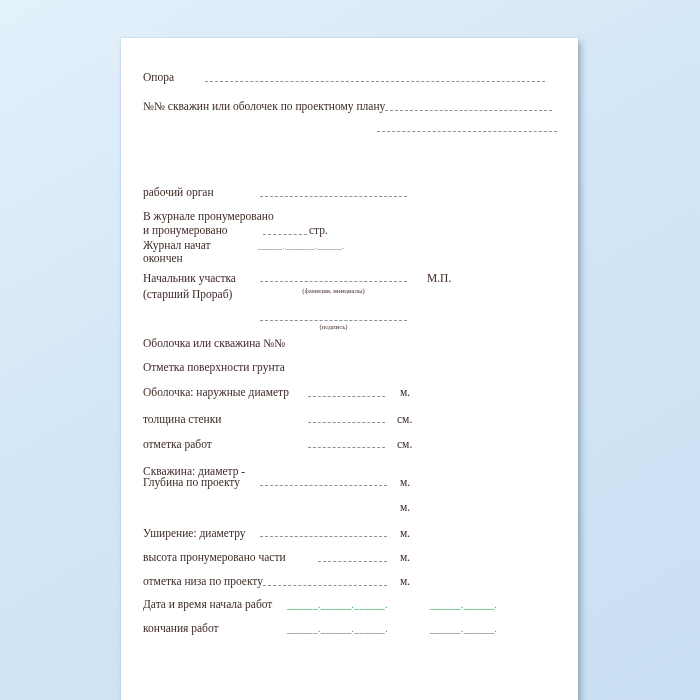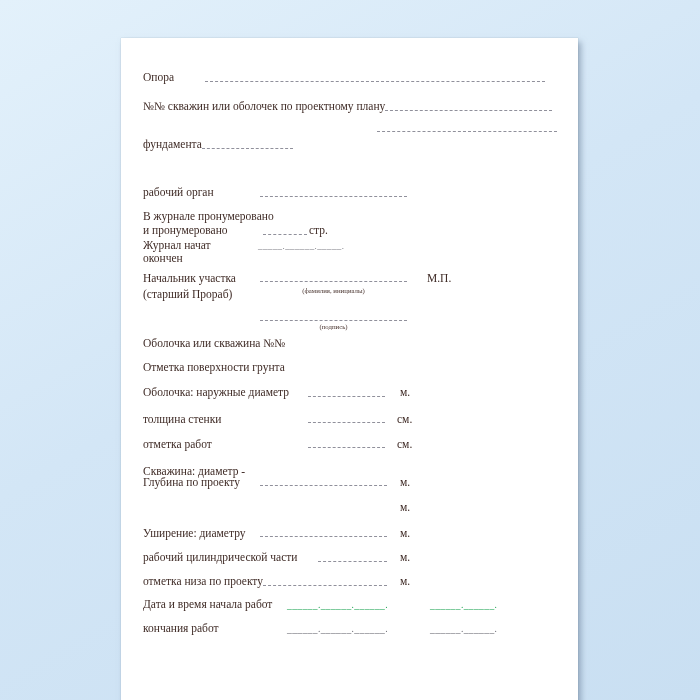--- a/index.html
+++ b/index.html
@@ -40,24 +40,20 @@
     <span class="t" style="left:22px;top:33px">Опора</span>
     <div class="fill" style="left:84px;top:33px;width:340px"></div>
 
     <div class="flexrow" style="left:22px;top:62px;width:409px">
       <span>№№ скважин или оболочек по проектному плану</span>
       <span class="grow"></span>
     </div>
 
     <div class="fill" style="left:256px;top:83px;width:180px"></div>
 
-    <div class="flexrow" style="left:22px;top:100px;width:150px">
-      <span>фундамента</span>
-      <span class="grow"></span>
-    </div>
 
 
     <span class="t" style="left:22px;top:148px">рабочий орган</span>
     <div class="fill" style="left:139px;top:148px;width:147px"></div>
 
     <span class="t" style="left:22px;top:172px">В журнале пронумеровано</span>
     <span class="t" style="left:22px;top:186px">и пронумеровано</span>
     <div class="fill" style="left:142px;top:186px;width:44px"></div>
     <span class="t" style="left:188px;top:186px">стр.</span>
 
@@ -94,21 +90,21 @@
     <span class="t" style="left:22px;top:438px">Глубина по проекту</span>
     <div class="fill" style="left:139px;top:437px;width:127px"></div>
     <span class="t" style="left:279px;top:438px">м.</span>
 
     <span class="t" style="left:279px;top:463px">м.</span>
 
     <span class="t" style="left:22px;top:489px">Уширение: диаметру</span>
     <div class="fill" style="left:139px;top:488px;width:127px"></div>
     <span class="t" style="left:279px;top:489px">м.</span>
 
-    <span class="t" style="left:22px;top:513px">рабочий цилиндрической части</span>
+    <span class="t" style="left:22px;top:513px">высота пронумеровано части</span>
     <div class="fill" style="left:197px;top:513px;width:69px"></div>
     <span class="t" style="left:279px;top:513px">м.</span>
 
     <div class="flexrow" style="left:22px;top:537px;width:244px">
       <span>отметка низа по проекту</span>
       <span class="grow"></span>
     </div>
     <span class="t" style="left:279px;top:537px">м.</span>
 
     <span class="t" style="left:22px;top:560px">Дата и время начала работ</span>

